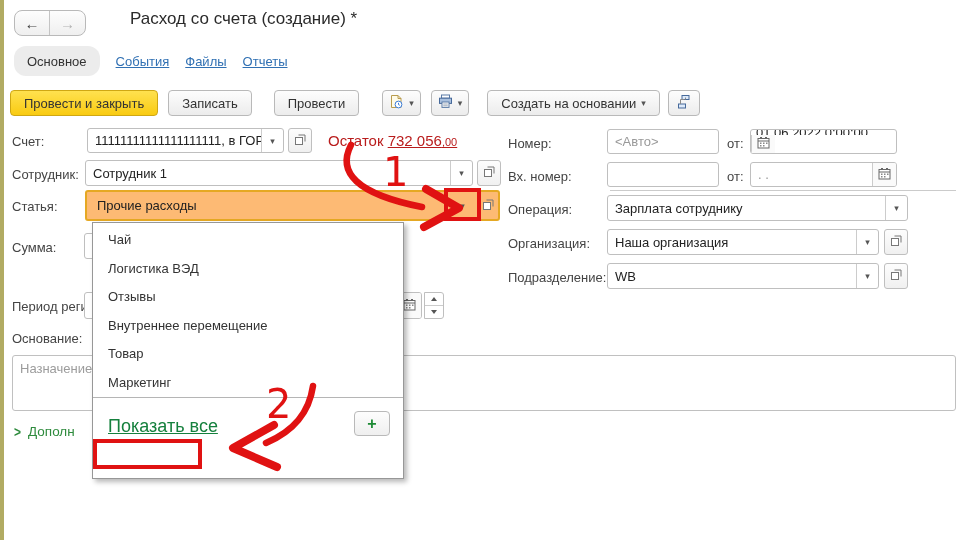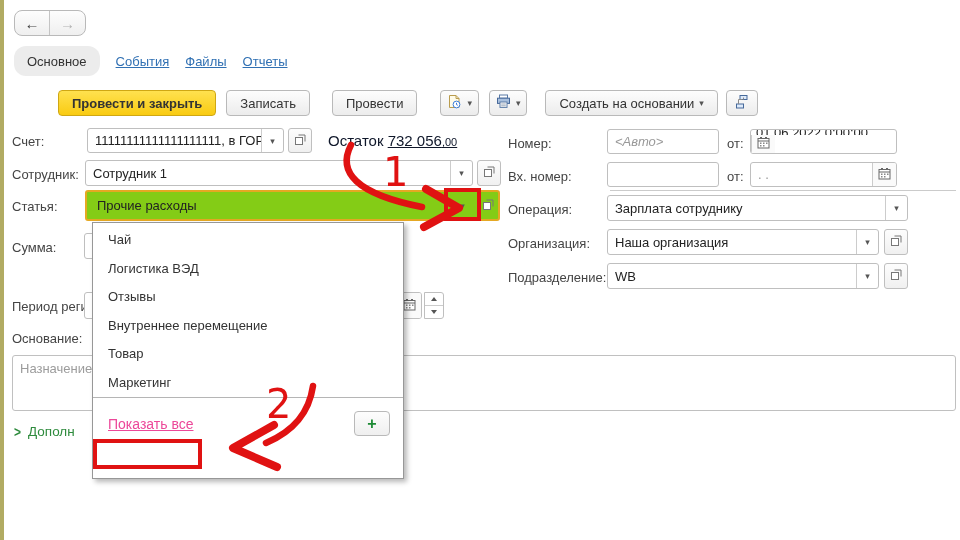--- a/index.html
+++ b/index.html
@@ -19,39 +19,39 @@
   
   .tabs { position:absolute; left:14px; top:46px; display:flex; align-items:center; height:30px; }
   .tab-active { background:#ececec; height:30px; display:flex; align-items:center; padding:8px 13px; font-size:13px; color:#333; border-radius:12px; }
   .tab-link { margin-left:16px; font-size:13px; color:#3070b3; text-decoration:underline; cursor:pointer; }
 
   
   .toolbar { position:absolute; left:10px; top:90px; display:flex; align-items:center; }
   .btn { display:inline-flex; align-items:center; justify-content:center; height:26px; padding:0 13px;
          border:1px solid #b9b9b9; border-radius:4px; background:linear-gradient(#fdfdfd,#ececec);
          font-size:13px; color:#333; cursor:pointer; }
-  .btn-yellow { background:linear-gradient(#ffe14f,#f9cb12); border-color:#cfa713; font-weight:bold;margin-left:48px; }
+  .btn-yellow { background:linear-gradient(#ffe14f,#f9cb12); border-color:#cfa713; font-weight:normal; }
   .icon-btn { padding:0 6px; }
   .dd-caret { font-size:9px; color:#555; margin-left:5px; }
 
   
   .lbl { position:absolute; font-size:13px; color:#444; }
   .field { position:absolute; display:flex; align-items:stretch; height:25px; border:1px solid #bfbfbf; border-radius:3px; background:#fff; overflow:hidden; }
   .field .val { flex:1; display:flex; align-items:center; padding:0 7px; font-size:13px; color:#222; white-space:nowrap; overflow:hidden; }
   .field .ph { color:#999; }
   .field .dd { width:22px; border-left:1px solid #ccc; display:flex; align-items:center; justify-content:center; font-size:9px; color:#555; cursor:pointer; }
   .field .cal { width:24px; border-left:1px solid #ccc; display:flex; align-items:center; justify-content:center; cursor:pointer; background:#fafafa; }
   .sq-btn { position:absolute; width:24px; height:25px; border:1px solid #bfbfbf; border-radius:3px; background:linear-gradient(#fdfdfd,#f0f0f0); display:flex; align-items:center; justify-content:center; cursor:pointer; }
 
-  .balance { position:absolute; left:328px; top:132px; font-size:15px; color:#0f172a; }
+  .balance { position:absolute; left:328px; top:132px; font-size:15px; color:#b91c1c; }
   .balance-link { text-decoration:underline; cursor:pointer; }
   .balance-dec { font-size:11px; }
 
   
-  .field-focus { position:absolute; left:85px; top:190px; width:415px; height:31px; border:2px solid #e5a823; border-radius:3px; background:#84cc16; display:flex; align-items:stretch; overflow:hidden; }
+  .field-focus { position:absolute; left:85px; top:190px; width:415px; height:31px; border:2px solid #e5a823; border-radius:3px; background:#fdba74; display:flex; align-items:stretch; overflow:hidden; }
   .field-focus .val { flex:1; display:flex; align-items:center; padding:0 10px; font-size:13px; color:#222; }
   .field-focus .dd { width:30px; border-left:1px solid #ccc; display:flex; align-items:center; justify-content:center; font-size:9px; color:#555; cursor:pointer; }
   .field-focus .open { width:21px; border-left:1px solid #ccc; display:flex; align-items:center; justify-content:center; cursor:pointer; }
 
   
   .spinner { position:absolute; left:424px; top:292px; width:20px; height:27px; border:1px solid #bfbfbf; border-radius:0 3px 3px 0; display:flex; flex-direction:column; background:#fff; }
   .spin { flex:1; display:flex; align-items:center; justify-content:center; cursor:pointer; }
   .spin.up { border-bottom:1px solid #ccc; }
   .tri-up { width:0; height:0; border-left:3px solid transparent; border-right:3px solid transparent; border-bottom:4px solid #555; }
   .tri-dn { width:0; height:0; border-left:3px solid transparent; border-right:3px solid transparent; border-top:4px solid #555; }
@@ -63,21 +63,21 @@
   .more-chevron { font-size:12px; margin-right:7px; transform:scaleY(1.25); font-weight:bold; }
 
   .hsep { position:absolute; left:610px; top:190px; width:346px; height:1px; background:#cbcbcb; }
 
   
   .panel { position:absolute; left:92px; top:222px; width:312px; height:257px; background:#fff; border:1px solid #979797; box-shadow:3px 3px 5px rgba(0,0,0,.28); z-index:5; }
   .panel-items { padding-top:3px; }
   .panel-item { height:28.5px; line-height:28.5px; padding-left:15px; font-size:13px; color:#333; cursor:pointer; }
   .panel-sep { border-top:1px solid #b5b5b5; }
   .panel-footer { position:relative; height:52px; }
-  .show-all { position:absolute; left:15px; top:18px; font-size:14px; color:#ec4899; text-decoration:underline; cursor:pointer; }
+  .show-all { position:absolute; left:15px; top:18px; font-size:18px; color:#15803d; text-decoration:underline; cursor:pointer; }
   .plus-btn { position:absolute; right:13px; top:13px; width:36px; height:25px; border:1px solid #b9b9b9; border-radius:4px; background:linear-gradient(#fdfdfd,#efefef); color:#1d8a34; font-size:16px; font-weight:bold; display:flex; align-items:center; justify-content:center; cursor:pointer; }
 
   
   .red-rect { position:absolute; border:4px solid #e01212; z-index:9; pointer-events:none; }
   #rect1 { left:444px; top:188px; width:37px; height:33px; }
   #rect2 { left:93px; top:439px; width:109px; height:30px; border-width:4px; z-index:8; }
   #ann-svg { position:absolute; left:0; top:0; width:960px; height:540px; z-index:10; pointer-events:none; }
   .ann-digit { font-size:40px; fill:#e01212; font-family:"DejaVu Sans",sans-serif; }
 </style>
 </head>
@@ -87,20 +87,21 @@
   <div class="edge-strip"></div>
 
   <div class="nav-group">
     <div class="nav-btn back">
         <span>←</span>
       </div>
     <div class="nav-btn fwd">
         <span>→</span>
       </div>
   </div>
+  <div class="page-title">Расход со счета (создание) *</div>
 
   <div class="tabs">
     <div class="tab-active">Основное</div>
     <div class="tab-link">События</div>
     <div class="tab-link">Файлы</div>
     <div class="tab-link">Отчеты</div>
   </div>
 
   <div class="toolbar">
     <div class="btn btn-yellow">Провести и закрыть</div>
@@ -223,21 +224,21 @@
 
   <div class="lbl" style="left:12px; top:331px;">Основание:</div>
   <textarea class="basis" placeholder="Назначение" style=""></textarea>
 
   <div class="more-link">
     <span class="more-chevron">&gt;</span>
     <span>Дополн</span>
   </div>
 
   <div class="lbl" style="left:508px; top:136px;">Номер:</div>
-  <div class="field" style="left:607px; top:129px; width:112px;font-style:italic;">
+  <div class="field" style="left:607px; top:129px; width:112px;">
     <div class="val ph">&lt;Авто&gt;</div>
   </div>
   <div class="lbl" style="left:727px; top:136px;">от:</div>
   <div class="field" style="left:750px; top:129px; width:147px;flex-direction:column;">
     <div class="val pre" style="padding:0 5px;">01.06.2022  0:00:00</div>
     <div class="cal">
       <span><svg width="13" height="13" viewBox="0 0 13 13">
             <rect x="1" y="2.5" width="11" height="9.5" fill="#fff" stroke="#666"></rect>
             <line x1="1" y1="5" x2="12" y2="5" stroke="#666"></line>
             <rect x="3" y="1" width="2" height="2" fill="#666"></rect>

